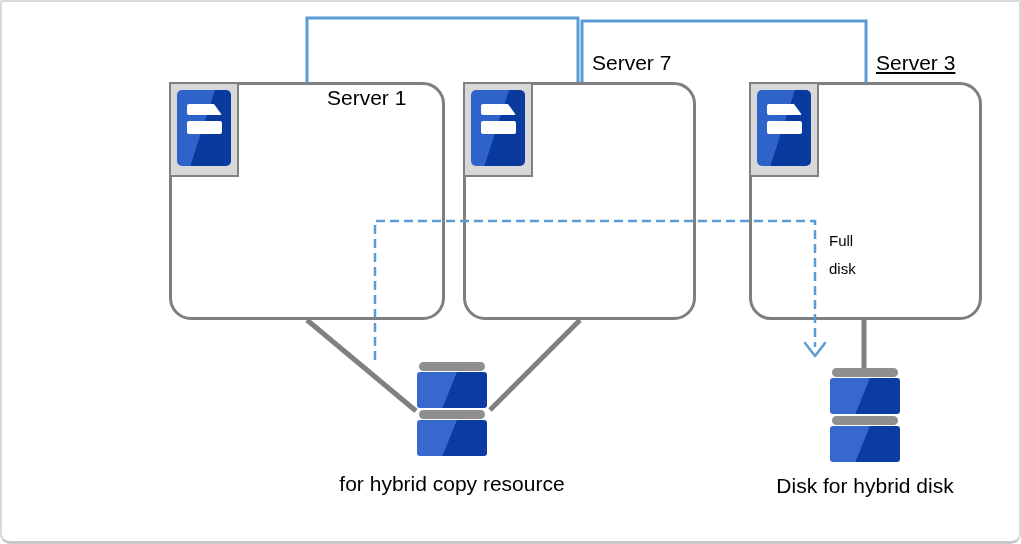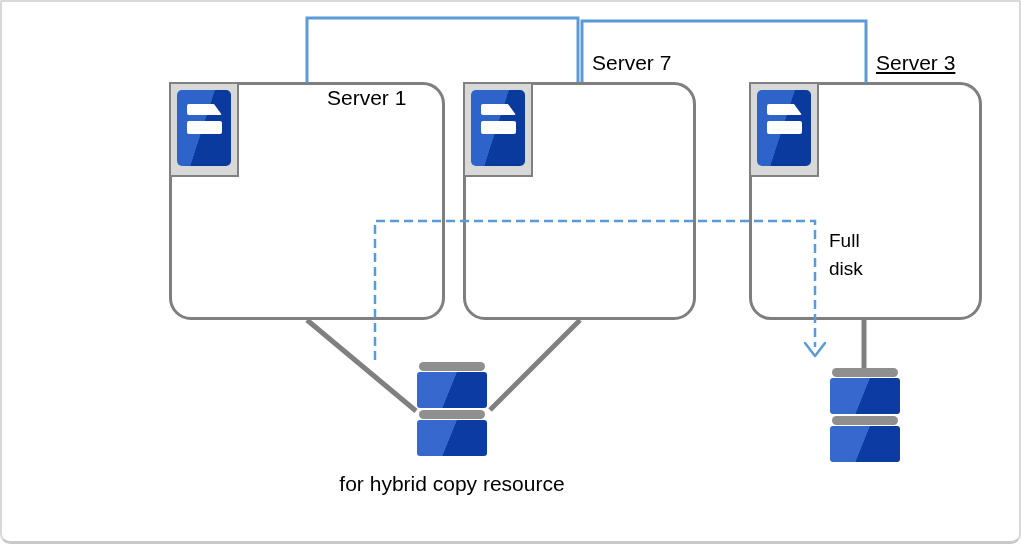--- a/index.html
+++ b/index.html
@@ -63,21 +63,21 @@
     border-radius:3px;
     background:linear-gradient(112deg,#3668cd 47%,#0c3ba3 47.5%);
   }
   .disk .dbox.t{top:10px;}
   .disk .dbox.b{top:58px;}
 
   .lbl{position:absolute;font-size:21px;line-height:27px;white-space:nowrap;}
   .lbl.server1{left:325px;top:47px;margin-top:35px;}
   .lbl.server2{left:590px;top:47px;}
   .lbl.server3{left:874px;top:47px;text-decoration:underline;}
-  .fullcopy{position:absolute;left:827px;top:225px;font-size:19px;line-height:28px;}
+  .fullcopy{position:absolute;left:827px;top:225px;font-size:15px;line-height:28px;}
   .disk-label{position:absolute;width:300px;text-align:center;font-size:21px;line-height:27px;}
   .disk-label.shared{left:300px;top:468px;}
   .disk-label.hybrid{left:713px;top:470px;}
 </style>
 </head>
 <body>
 
 <div class="frame">
 
   <div class="server-box s1"></div>
@@ -136,15 +136,16 @@
 
   <div class="fullcopy">
     <div>Full</div>
     <div>disk</div>
   </div>
 
   <div class="disk-label shared">
     <div>for hybrid copy resource</div>
   </div>
   <div class="disk-label hybrid">
+    <div>Disk for hybrid disk</div>
   </div>
 
 </div>
 
 </body></html>

